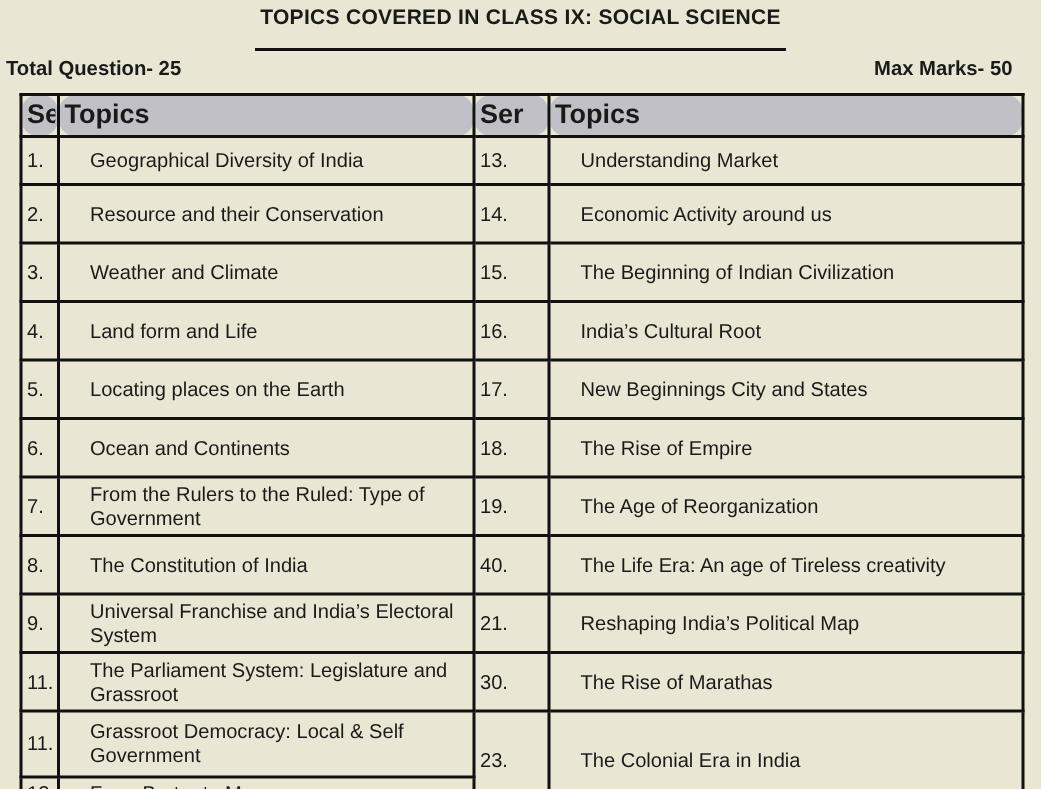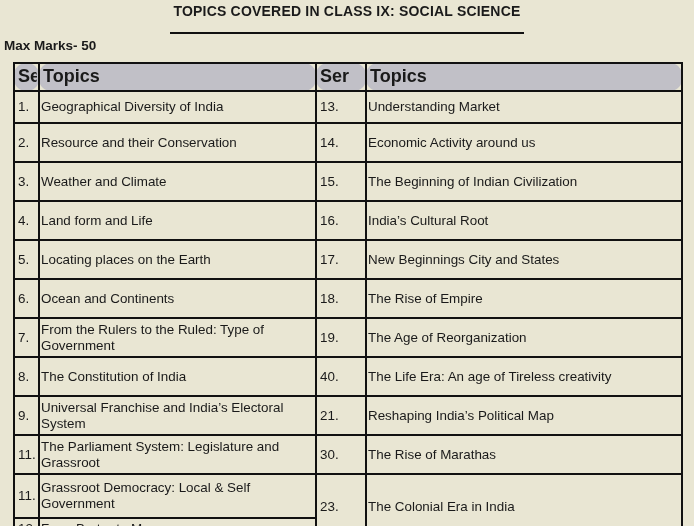--- a/index.html
+++ b/index.html
@@ -56,34 +56,35 @@
     overflow: hidden;
   }
   table.topics thead th {
     background: #c1c0c7;
     font-weight: bold;
     height: 24px;
     font-size: 18px;
     border-radius: 12px;
   }
   table.topics td.ser-cell { padding-left: 3px; }
-  table.topics td.topic-cell { padding-left: 1px; }
+  table.topics td.topic-cell { padding-left: 20px; }
   table.topics tbody td { height: 35px; }
   table.topics tbody tr:first-child td { height: 28px; }
   table.topics tbody tr:nth-child(11) td { height: 40px; }
   table.topics tbody tr:last-child td { height: 18px; }
 </style>
 </head>
 <body>
 
 <div class="doc-title">
   <span class="underlined">TOPICS COVERED IN CLASS IX: SOCIAL SCIENCE</span>
 </div>
 
 <div class="subheader">
+  <span>Total Question- 25</span>
   <span>Max Marks- 50</span>
 </div>
 
 <table class="topics">
   <colgroup>
     <col class="c-ser-l">
       <col class="c-top-l">
       <col class="c-ser-r">
       <col class="c-top-r">
   </colgroup>

